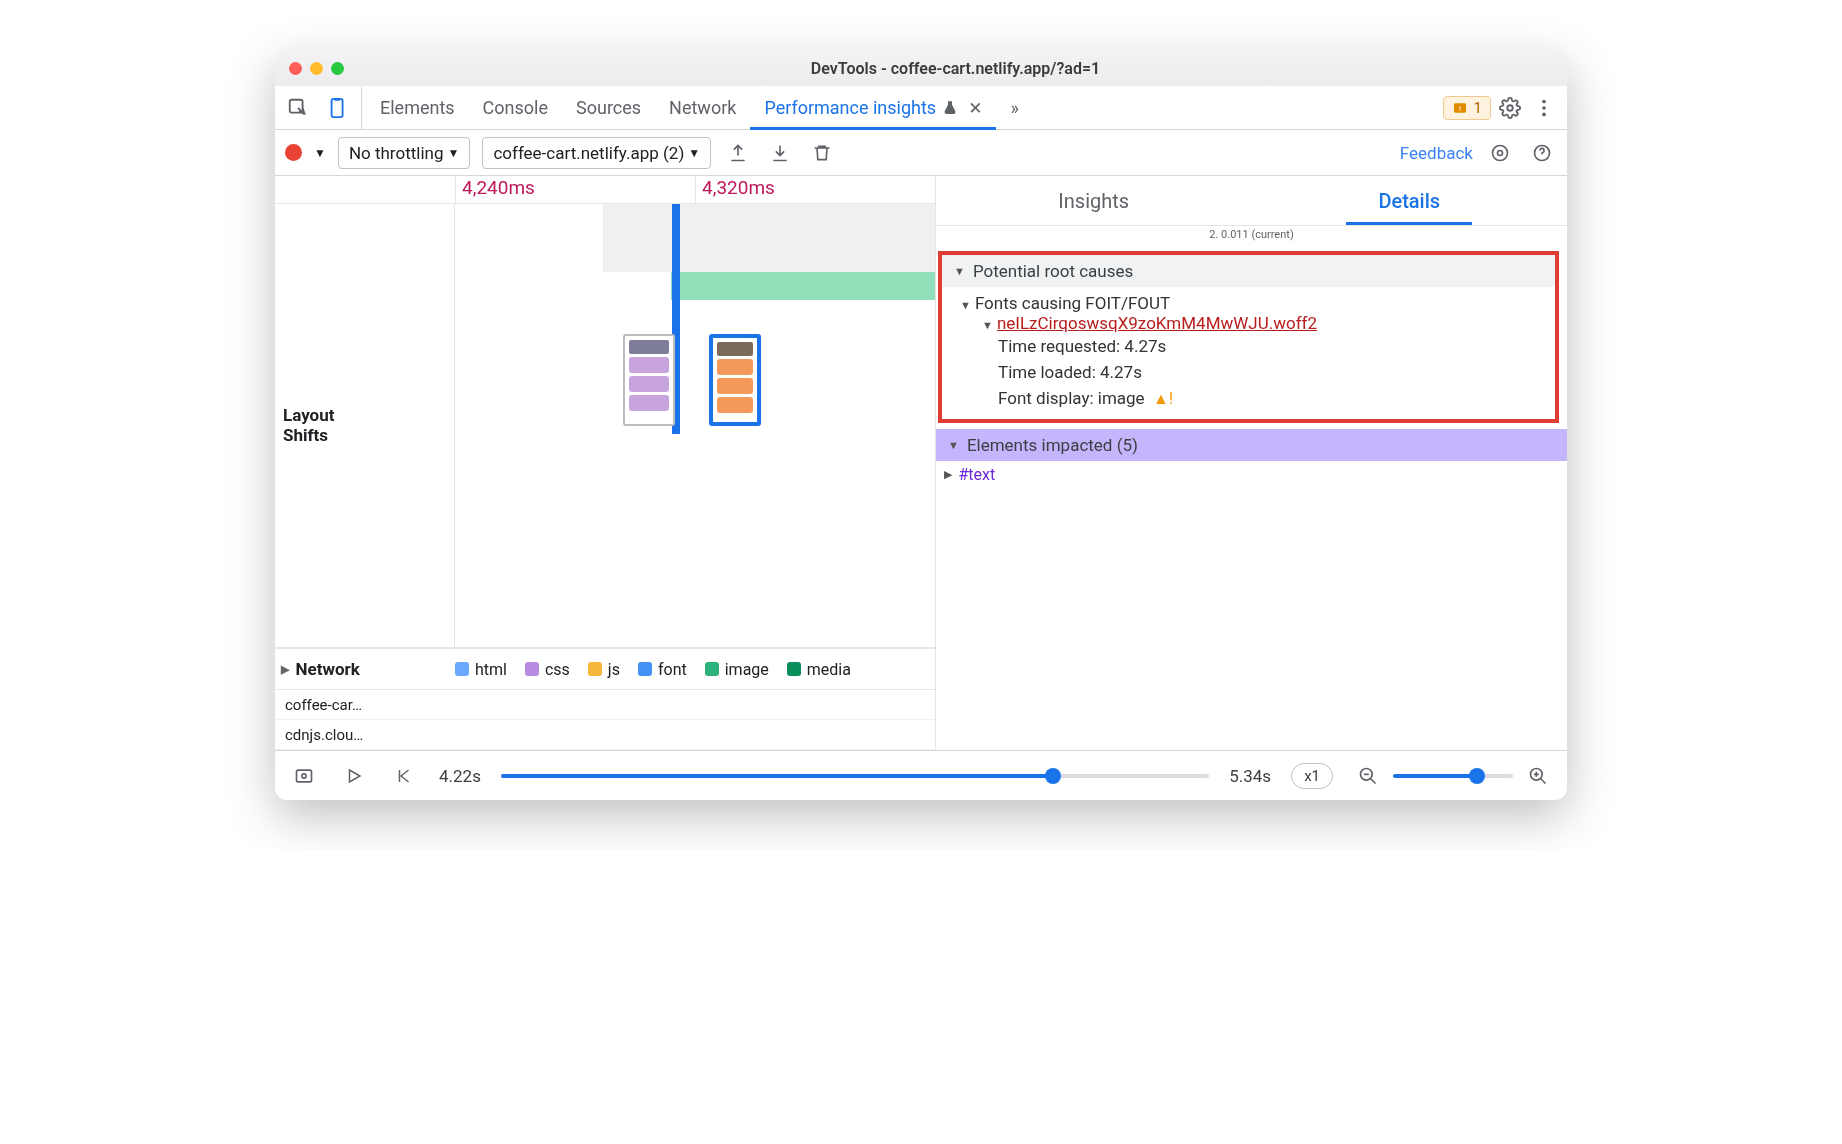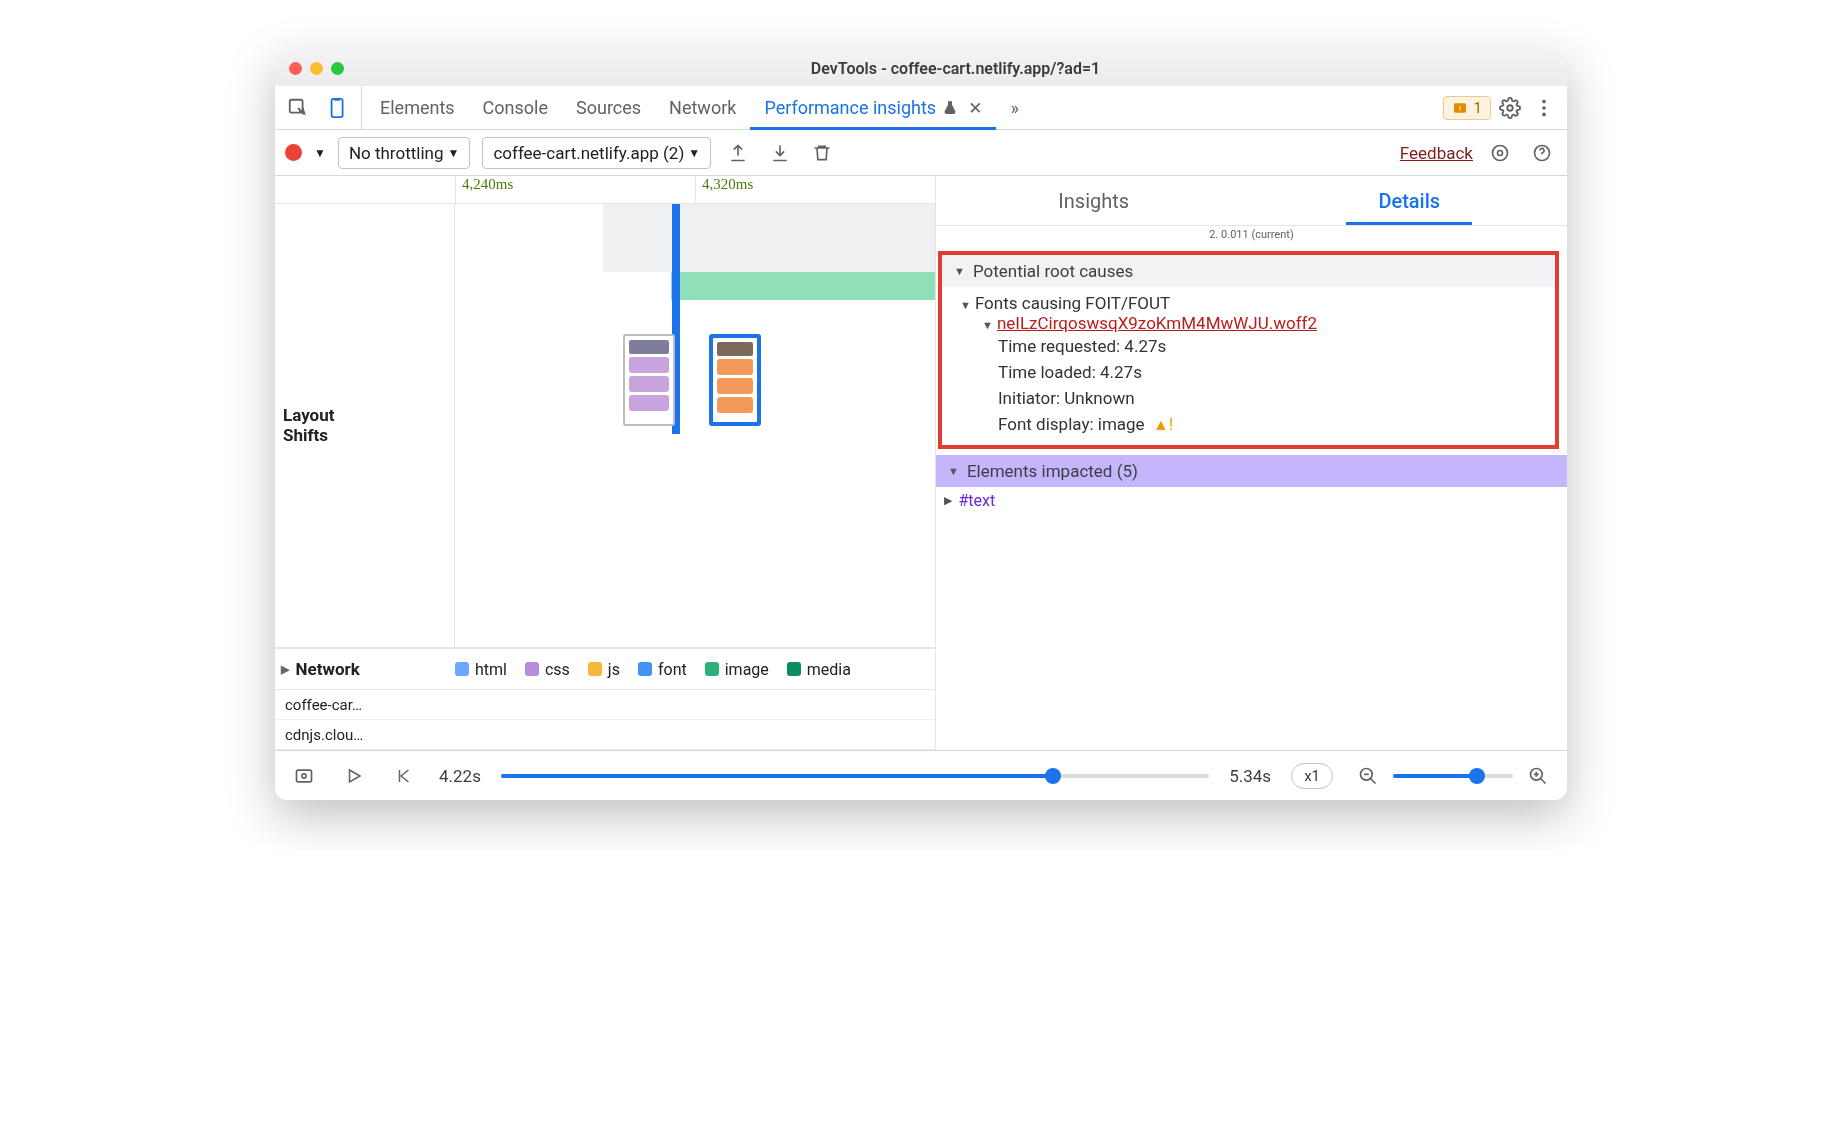--- a/index.html
+++ b/index.html
@@ -20,24 +20,24 @@
   .tab.active::after { content:""; position:absolute; left:0; right:0; bottom:-1px; height:3px; background:#1a73e8; }
   .topbar .spacer { flex:1; }
   .badge { display:flex; align-items:center; gap:6px; background:#fff3e0; border:1px solid #f0c992; border-radius:4px; padding:2px 8px; font-size:15px; color:#b26300; }
   .gear,.kebab,.help,.cog2,.upload,.download,.trash,.play,.first { color:#5f6368; }
   .iconbtn { width:30px; height:30px; display:flex; align-items:center; justify-content:center; cursor:pointer; }
   .toolbar2 { display:flex; align-items:center; height:46px; border-bottom:1px solid #d7d7d8; padding:0 10px; gap:12px; font-size:17px; }
   .record-dot { width:17px; height:17px; border-radius:50%; background:#ea4335; }
   .dd-caret { font-size:12px; margin-left:4px; }
   .select { display:flex; align-items:center; border:1px solid #bfc2c6; border-radius:4px; height:32px; padding:0 10px; font-size:17px; background:#fff; cursor:pointer; }
   .toolbar2 .spacer { flex:1; }
-  .feedback-link { text-decoration: underline; color:#7f1d1d; cursor:pointer; }
+  .feedback-link { color:#3b82f6; cursor:pointer; }
   .main { flex:1; display:flex; min-height:0; }
   .left-pane { width:660px; border-right:0px; display:flex; flex-direction:column; min-height:0; }
-  .ruler { display:flex; height:28px; border-bottom:1px solid #e5e5e6; font-size:15px; color:#4d7c0f;font-family:Liberation Serif, serif; }
+  .ruler { display:flex; height:28px; border-bottom:1px solid #e5e5e6; font-size:19px; color:#be185d; }
   .ruler .lab { width:180px; }
   .ruler .tick { flex:1; padding-left:6px; border-left:1px solid #e5e5e6; }
   .timeline { flex:1; display:flex; border-bottom:1px solid #e5e5e6; min-height:0; }
   .tl-side { width:180px; border-right:1px solid #e5e5e6; display:flex; align-items:center; padding-left:8px; font-weight:700; font-size:17px; color:#202124; }
   .tl-body { flex:1; position:relative; background:#fff; overflow:hidden; }
   .tl-long { position:absolute; left:148px; right:0; top:0; height:68px; background:#eff0f1; }
   .tl-green-bar { position:absolute; left:216px; right:0; top:68px; height:28px; background:#8fe0b9; }
   .vbar { position:absolute; left:217px; top:0; height:230px; width:8px; background:#1a73e8; }
   .thumb { position:absolute; top:130px; width:52px; height:92px; border-radius:3px; background:#fff; border:2px solid #bcbcc2; display:flex; flex-direction:column; padding:4px; gap:3px; }
   .thumb.selected { border:4px solid #1a73e8; }
@@ -273,21 +273,20 @@
                 <span class="t"></span>
                 <span>Fonts causing FOIT/FOUT</span>
               </div>
             <div class="node" style="padding-left:22px">
                 <span class="t"></span>
                 <a class="link" href="#">neILzCirqoswsqX9zoKmM4MwWJU.woff2</a>
               </div>
             <ul>
               <li><span>Time requested:</span> <span>4.27s</span></li>
               <li><span>Time loaded:</span> <span>4.27s</span></li>
-              <li><span>Initiator:</span> <span>Unknown</span></li>
               <li><span>Font display:</span> <span>image</span>
                 &nbsp;<span class="warn">▲!</span>
               </li>
             </ul>
           </div>
         </div>
         <div class="impacted tri">
             <span>Elements impacted (5)</span>
           </div>
         <div style="display:flex; align-items:center; padding:4px 0 0 8px;">

